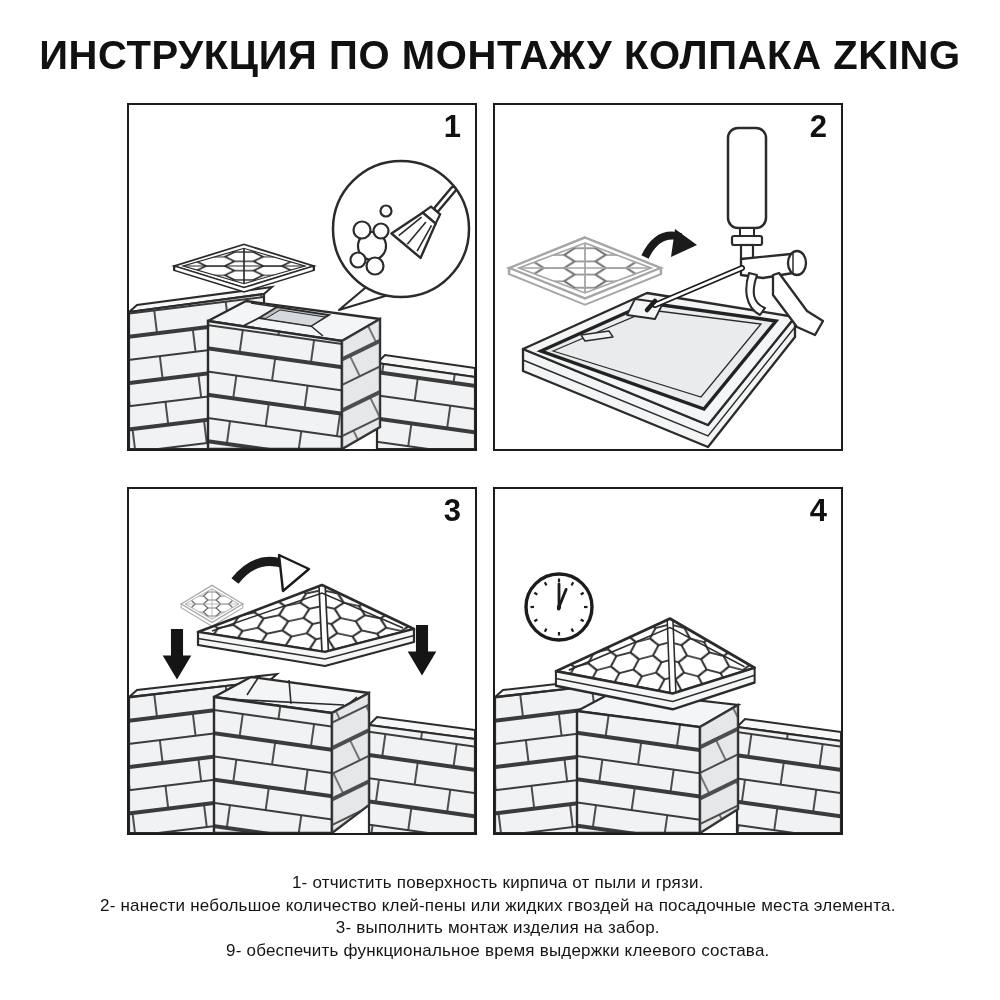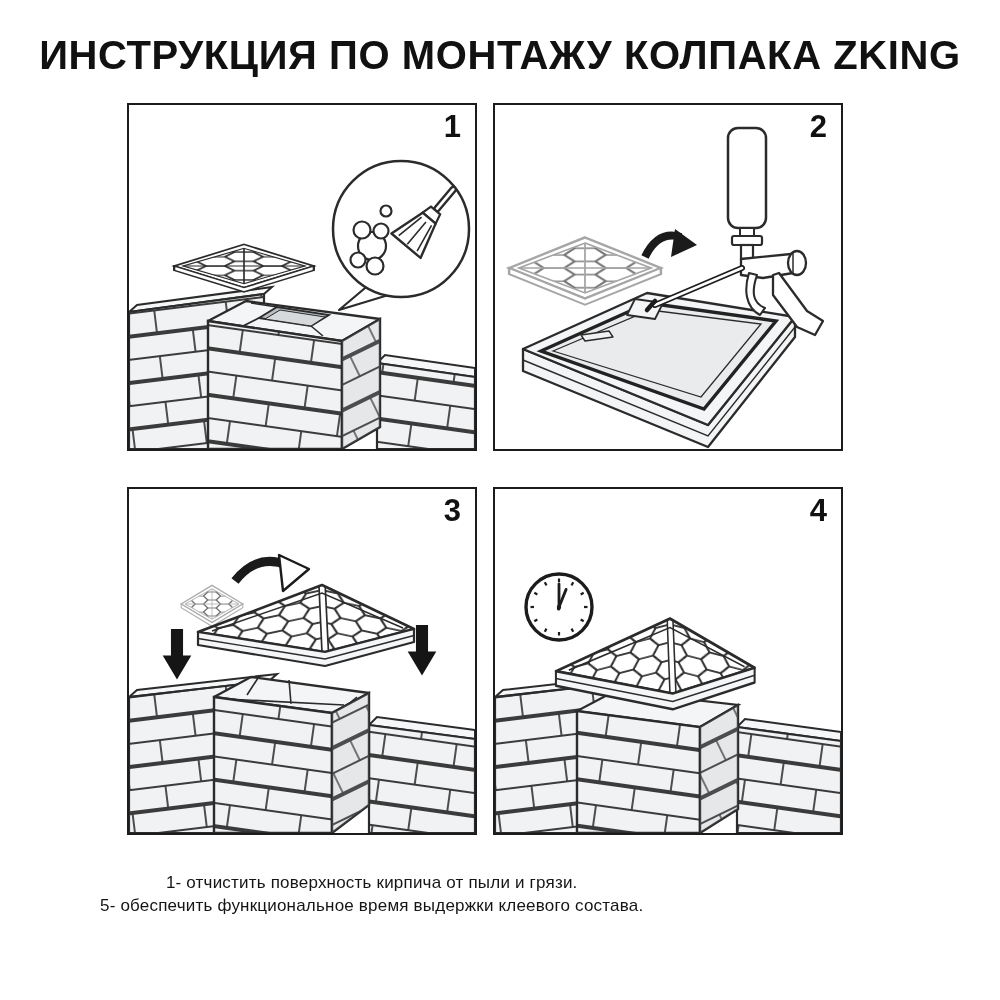--- a/index.html
+++ b/index.html
@@ -244,16 +244,18 @@
         <path d="M205 238L243 216L243 320L205 344Z" fill="#aab0b6" opacity="0.16"></path>
       </g>
 
       <use href="#capTop" transform="translate(175,180) scale(0.92,1.12)"></use>
     </svg>
     <div class="num">4</div>
   </figure>
 
   <div class="instructions">
     <div>1- отчистить поверхность кирпича от пыли и грязи.</div>
-    <div>5- обеспечить функциональное время выдержки клеевого состава.</div>
+    <div>2- нанести небольшое количество клей-пены или жидких гвоздей на посадочные места элемента.</div>
+    <div>3- выполнить монтаж изделия на забор.</div>
+    <div>9- обеспечить функциональное время выдержки клеевого состава.</div>
   </div>
 
 </div>
 
 </body></html>

